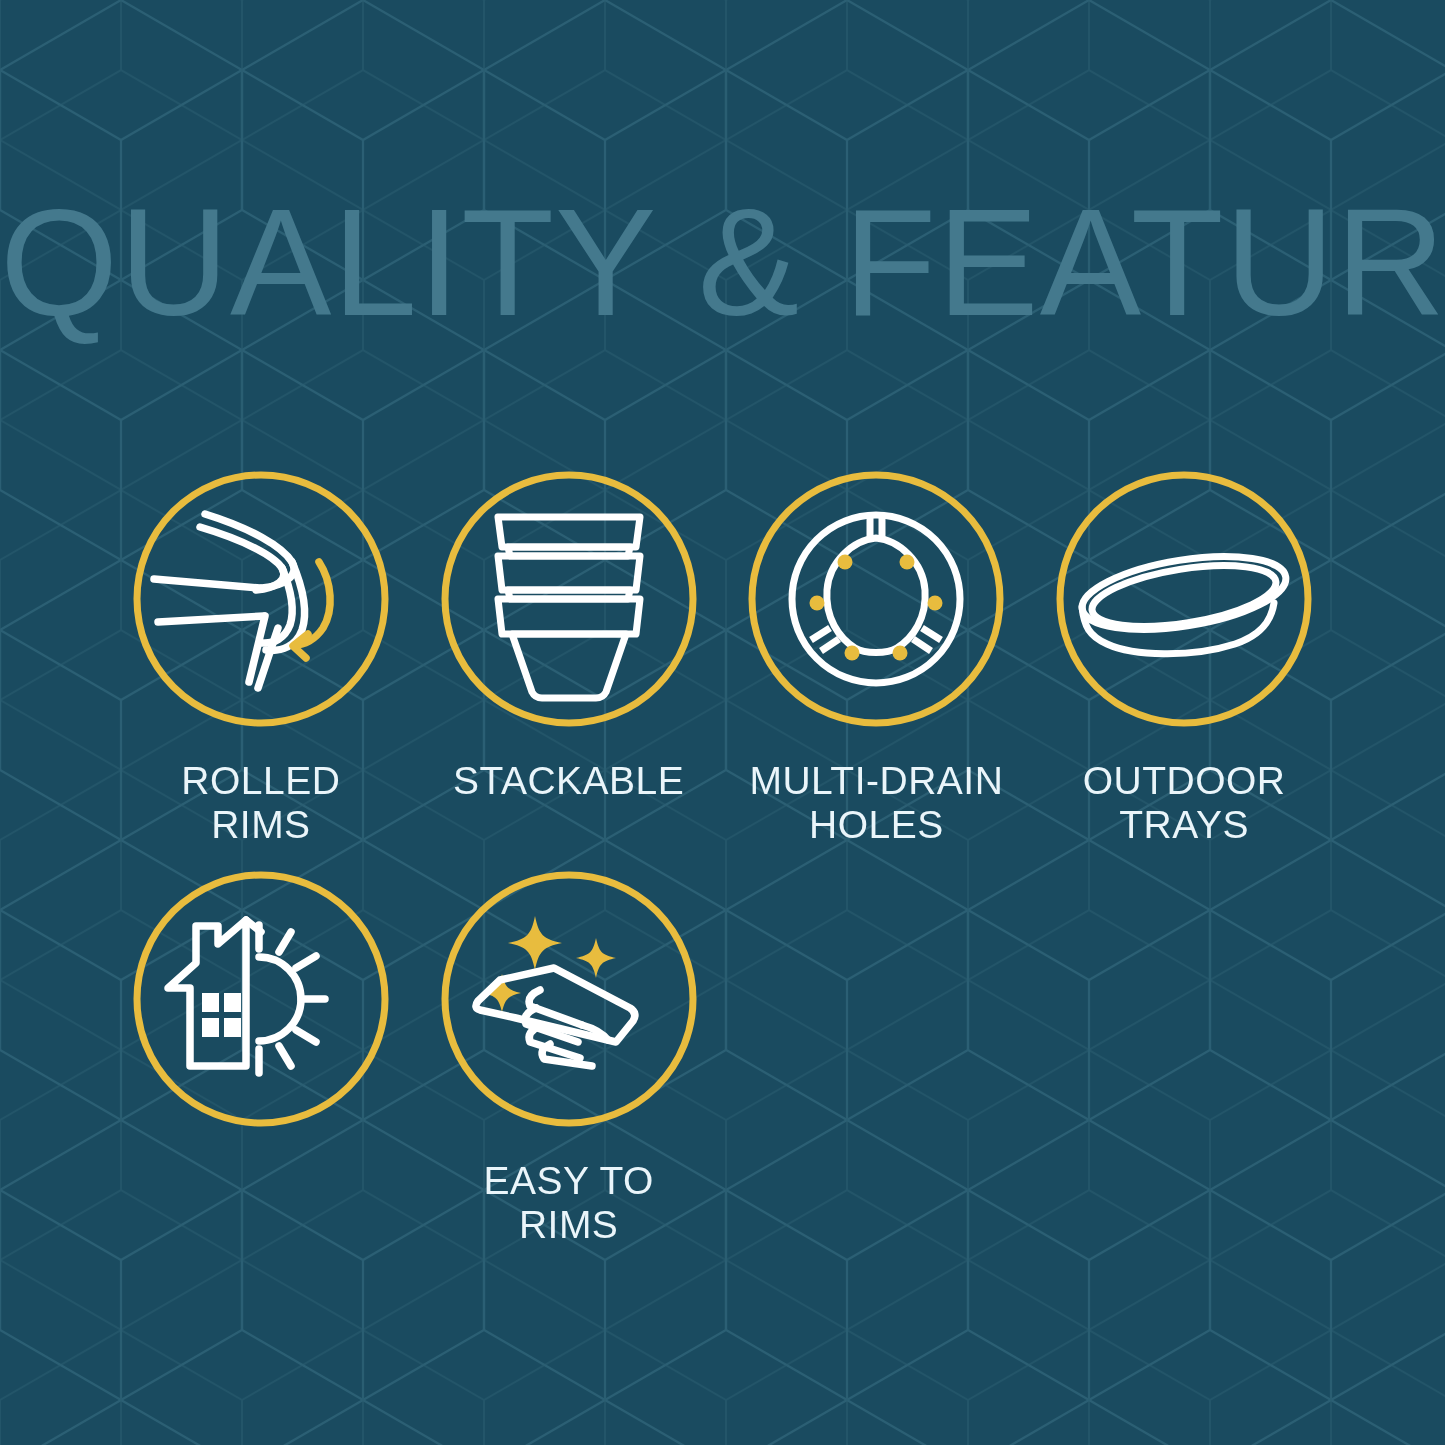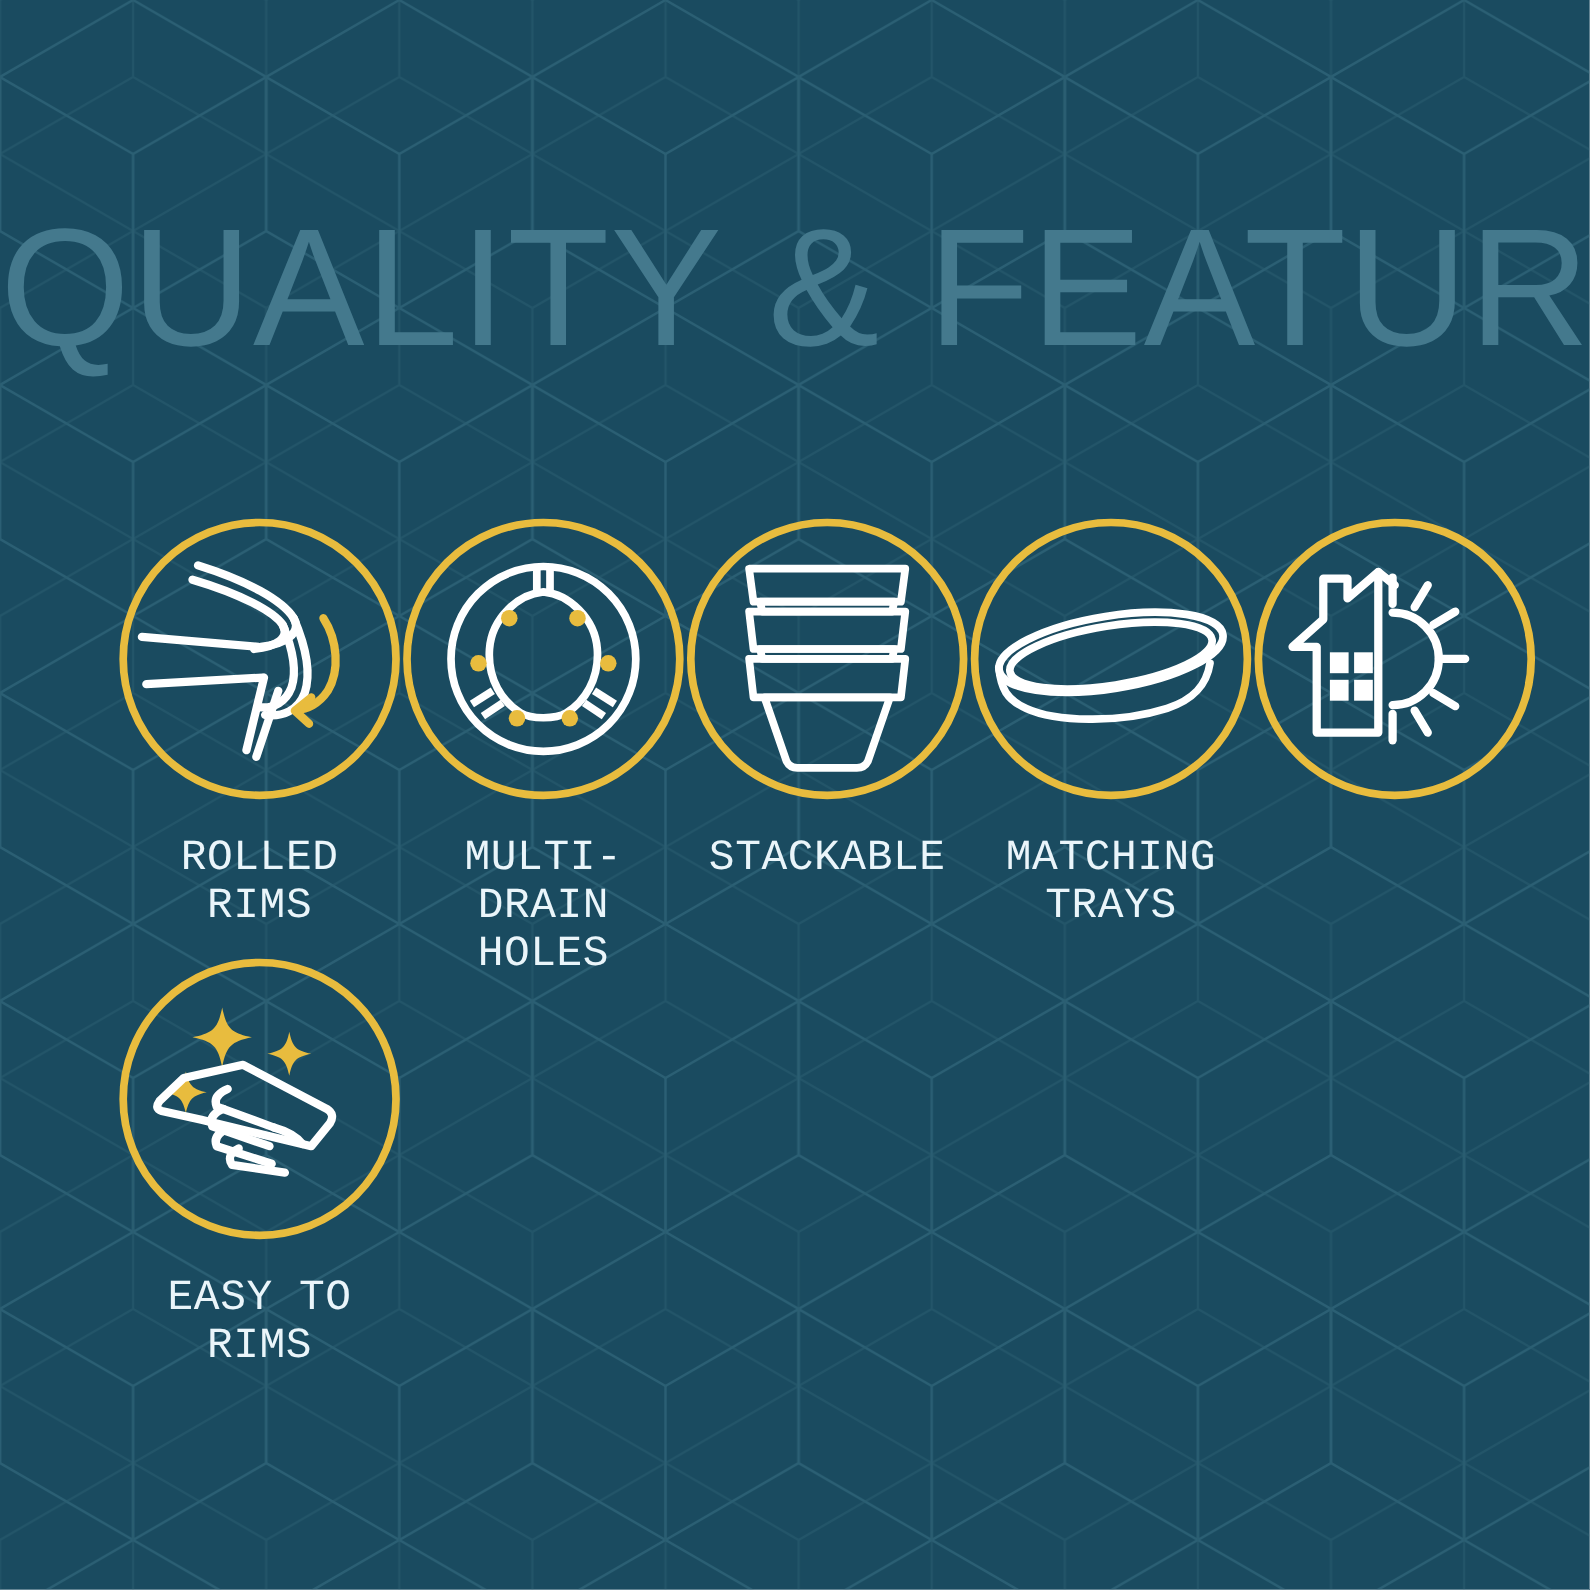--- a/index.html
+++ b/index.html
@@ -34,23 +34,22 @@
     white-space:nowrap;
     transform:scaleX(1.0);
   }
   
   #grid{
     position:absolute;
     left:107px;
     top:470px;
     width:1231px;
     display:grid;
-    grid-template-columns:repeat(5,1fr);
+    grid-template-columns:repeat(4,1fr);
     grid-template-rows:repeat(2,400px);
-    font-family:Liberation Mono, monospace;
   }
   .cell{
     position:relative;
     display:flex;
     flex-direction:column;
     align-items:center;
   }
   .badge{
     width:258px; height:258px;
     position:relative;
@@ -135,20 +134,43 @@
         </svg>
       </div>
       <div class="caption">ROLLED
 RIMS</div>
     </div>
 
     <div class="cell">
       <div class="badge">
         <svg viewBox="0 0 258 258">
           <circle cx="129" cy="129" r="124" fill="none" stroke="#e8bc3e" stroke-width="7"></circle>
+          <g fill="none" stroke="#ffffff" stroke-width="7" stroke-linejoin="round" stroke-linecap="round">
+
+            <path d="M58 47 L200 47 L196 77 L62 77 Z"></path>
+
+            <path d="M68 77 L190 77 L188 86 L70 86 Z"></path>
+
+            <path d="M58 86 L200 86 L196 120 L62 120 Z"></path>
+
+            <path d="M68 120 L190 120 L188 129 L70 129 Z"></path>
+
+            <path d="M58 129 L200 129 L196 164 L62 164 Z"></path>
+
+            <path d="M72 164 L186 164 L166 222 Q163 228 156 228 L102 228 Q95 228 92 222 Z"></path>
+          </g>
+        </svg>
+      </div>
+      <div class="caption">STACKABLE</div>
+    </div>
+
+    <div class="cell">
+      <div class="badge">
+        <svg viewBox="0 0 258 258">
+          <circle cx="129" cy="129" r="124" fill="none" stroke="#e8bc3e" stroke-width="7"></circle>
           <g fill="none" stroke="#ffffff" stroke-width="7">
 
             <circle cx="129" cy="129" r="84"></circle>
 
             <path d="M129 68
                      C152 70 176 92 178 120
                      C180 148 166 168 150 178
                      C140 184 118 184 108 178
                      C92 168 78 148 80 120
                      C82 92 106 70 129 68 Z"></path>
@@ -172,56 +194,33 @@
         </svg>
       </div>
       <div class="caption">MULTI-DRAIN
 HOLES</div>
     </div>
 
     <div class="cell">
       <div class="badge">
         <svg viewBox="0 0 258 258">
           <circle cx="129" cy="129" r="124" fill="none" stroke="#e8bc3e" stroke-width="7"></circle>
-          <g fill="none" stroke="#ffffff" stroke-width="7" stroke-linejoin="round" stroke-linecap="round">
-
-            <path d="M58 47 L200 47 L196 77 L62 77 Z"></path>
-
-            <path d="M68 77 L190 77 L188 86 L70 86 Z"></path>
-
-            <path d="M58 86 L200 86 L196 120 L62 120 Z"></path>
-
-            <path d="M68 120 L190 120 L188 129 L70 129 Z"></path>
-
-            <path d="M58 129 L200 129 L196 164 L62 164 Z"></path>
-
-            <path d="M72 164 L186 164 L166 222 Q163 228 156 228 L102 228 Q95 228 92 222 Z"></path>
-          </g>
-        </svg>
-      </div>
-      <div class="caption">STACKABLE</div>
-    </div>
-
-    <div class="cell">
-      <div class="badge">
-        <svg viewBox="0 0 258 258">
-          <circle cx="129" cy="129" r="124" fill="none" stroke="#e8bc3e" stroke-width="7"></circle>
           <g fill="none" stroke="#ffffff" stroke-width="7" stroke-linecap="round" stroke-linejoin="round">
 
             <ellipse cx="129" cy="123" rx="103" ry="33" transform="rotate(-9 129 123)"></ellipse>
 
             <ellipse cx="129" cy="126" rx="93" ry="27" transform="rotate(-9 129 126)"></ellipse>
 
             <path d="M27 137 C29 156 34 166 52 174
                      C78 186 136 188 180 174
                      C204 166 216 153 219 133"></path>
           </g>
         </svg>
       </div>
-      <div class="caption">MATCHING
+      <div class="caption">OUTDOOR
 TRAYS</div>
     </div>
 
     <div class="cell">
       <div class="badge">
         <svg viewBox="0 0 258 258">
           <circle cx="129" cy="129" r="124" fill="none" stroke="#e8bc3e" stroke-width="7"></circle>
           <g fill="none" stroke="#ffffff" stroke-width="7.5" stroke-linejoin="round" stroke-linecap="round">
 
             <path d="M36 118 L64 93 L64 56 L86 56 L86 74 L114 50 L114 196 L58 196 L58 118 Z"></path>

